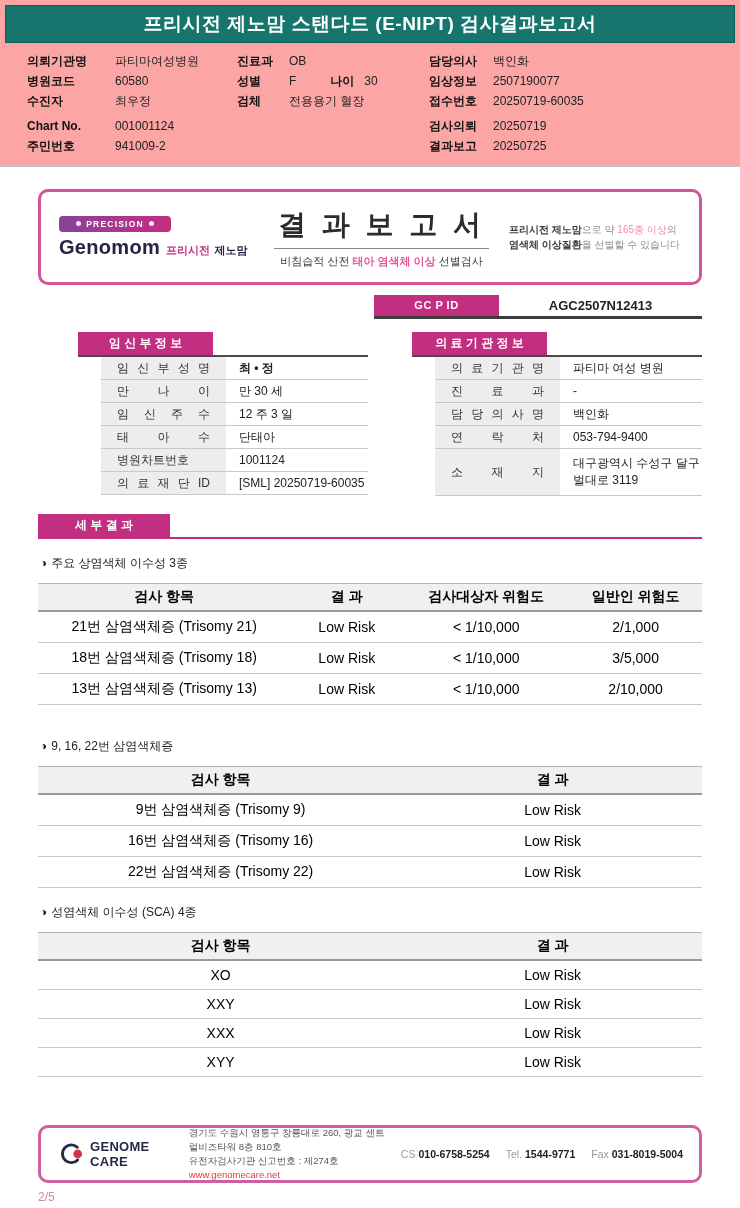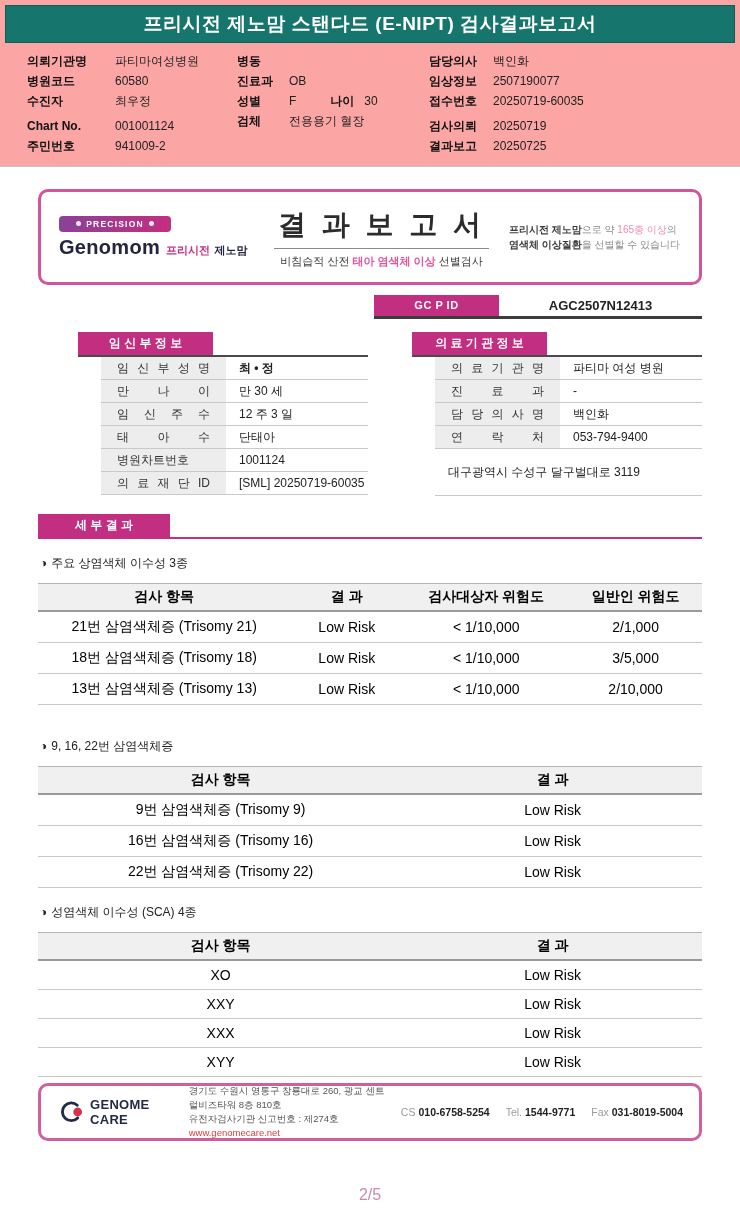--- a/index.html
+++ b/index.html
@@ -81,21 +81,21 @@
   .footer-wrap { margin-top:auto; padding:0 38px; }
   .footer-box { border:3px solid #cf5f9f; border-radius:10px; height:58px; display:flex;
                 align-items:center; padding:0 16px; gap:13px; }
   .gc-logo { display:flex; align-items:center; gap:6px; width:172px; }
   .gc-name { font-size:13px; font-weight:bold; color:#232a46; letter-spacing:0.3px; }
   .gc-addr { font-size:9.5px; color:#555; line-height:1.5; }
   .gc-addr .site { color:#e03a3a; text-decoration:none; }
   .gc-contacts { margin-left:auto; display:flex; gap:16px; font-size:10.5px; white-space:nowrap; }
   .gc-contacts .cl { color:#9a9a9a; margin-right:3px; }
   .gc-contacts .cv { font-weight:bold; color:#222; }
-  .page-num { text-align:center; font-size:16px; color:#c98bab; padding:7px 0 4px;margin-top:38px; }
+  .page-num { font-size:12px; color:#c98bab; padding:7px 0 4px; }
 </style>
 </head>
 <body>
 
 <div class="page">
 
   <div class="top-section">
     <div class="title-bar">프리시전 제노맘 스탠다드 (E-NIPT) 검사결과보고서</div>
     <div class="patient-info">
       <div class="pi-col1">
@@ -114,24 +114,20 @@
         <div class="pi-row pi-gap">
             <span class="pi-l">Chart No.</span>
             <span class="pi-v">001001124</span>
           </div>
         <div class="pi-row">
             <span class="pi-l">주민번호</span>
             <span class="pi-v">941009-2</span>
           </div>
       </div>
       <div class="pi-col2">
-        <div class="pi-row">
-            <span class="pi-l">병동</span>
-            <span class="pi-v"></span>
-          </div>
         <div class="pi-row">
             <span class="pi-l">진료과</span>
             <span class="pi-v">OB</span>
           </div>
         <div class="pi-row">
             <span class="pi-l">성별</span>
             <span class="pi-v">F</span>
             <span class="pi-l2">나이</span>
             <span class="pi-v">30</span>
           </div>
@@ -258,20 +254,23 @@
               </div>
               <div class="it-value">백인화</div>
             </div>
           <div class="it-row">
               <div class="it-label">
                 <span>연 락 처</span>
               </div>
               <div class="it-value">053-794-9400</div>
             </div>
           <div class="it-row tall">
+              <div class="it-label">
+                <span>소 재 지</span>
+              </div>
               <div class="it-value">대구광역시 수성구 달구벌대로 3119</div>
             </div>
         </div>
       </div>
     </div>
 
     <div class="section-header">
       <span class="section-tab">세 부 결 과</span>
     </div>
 

